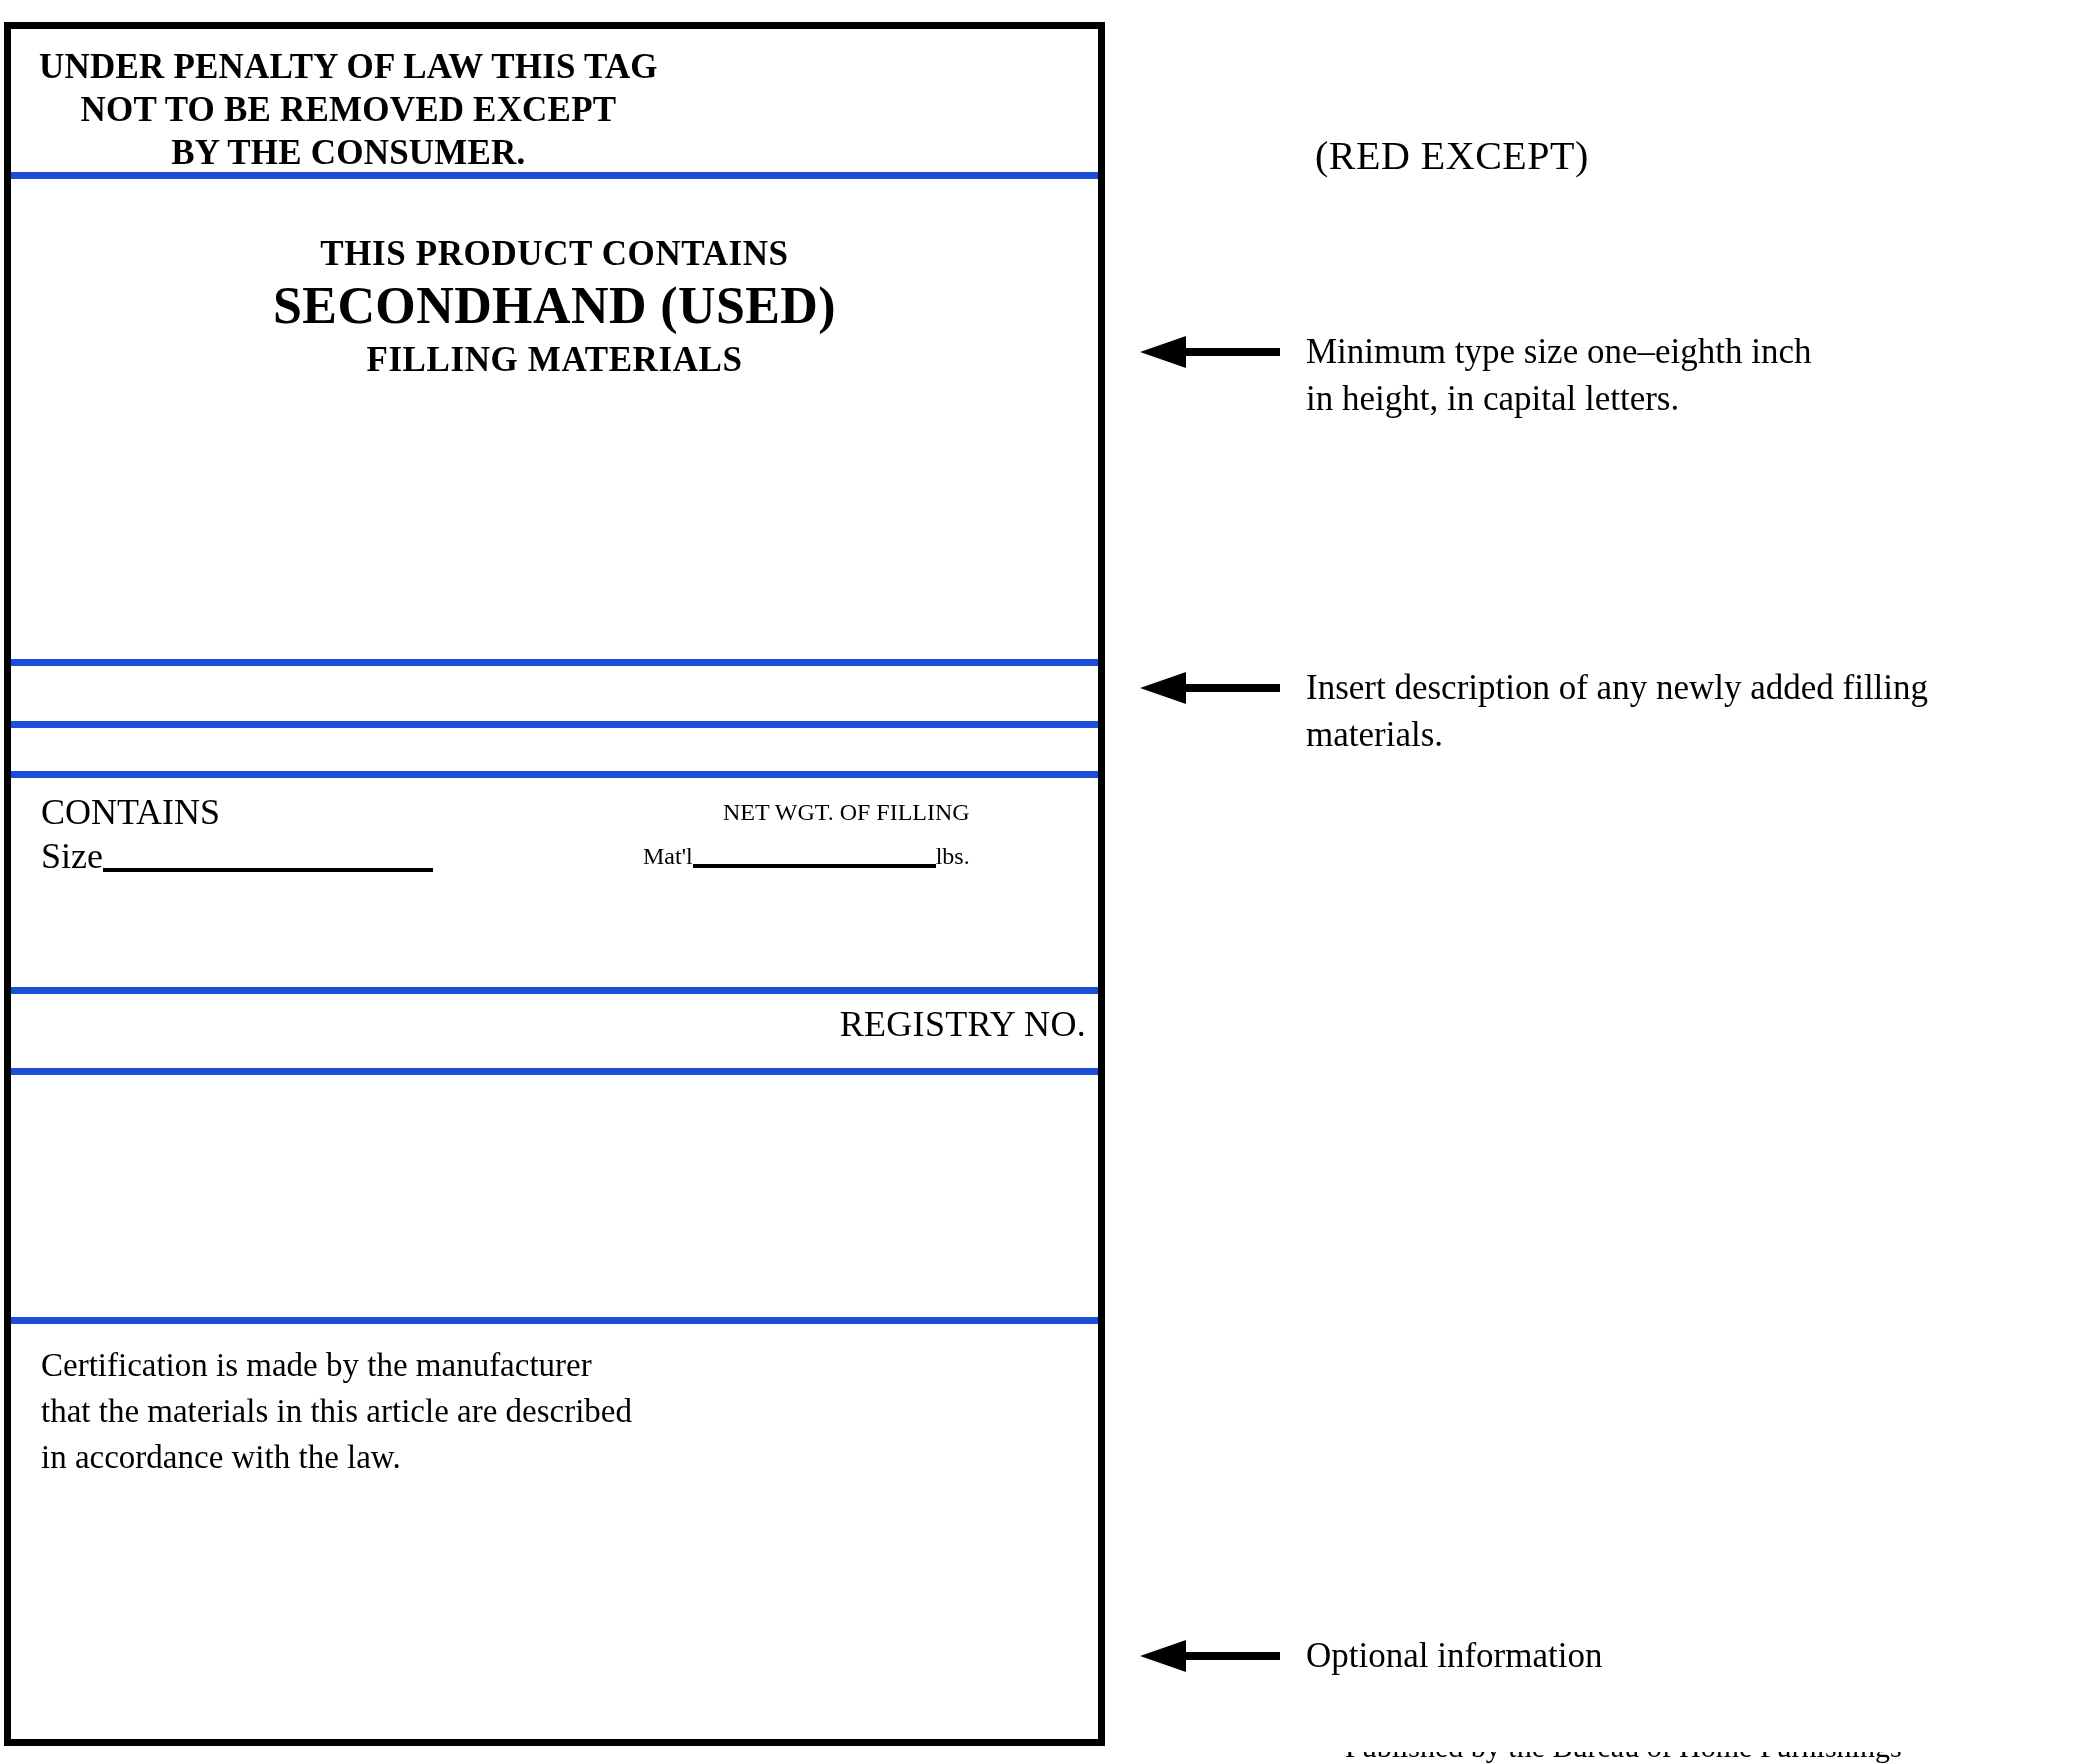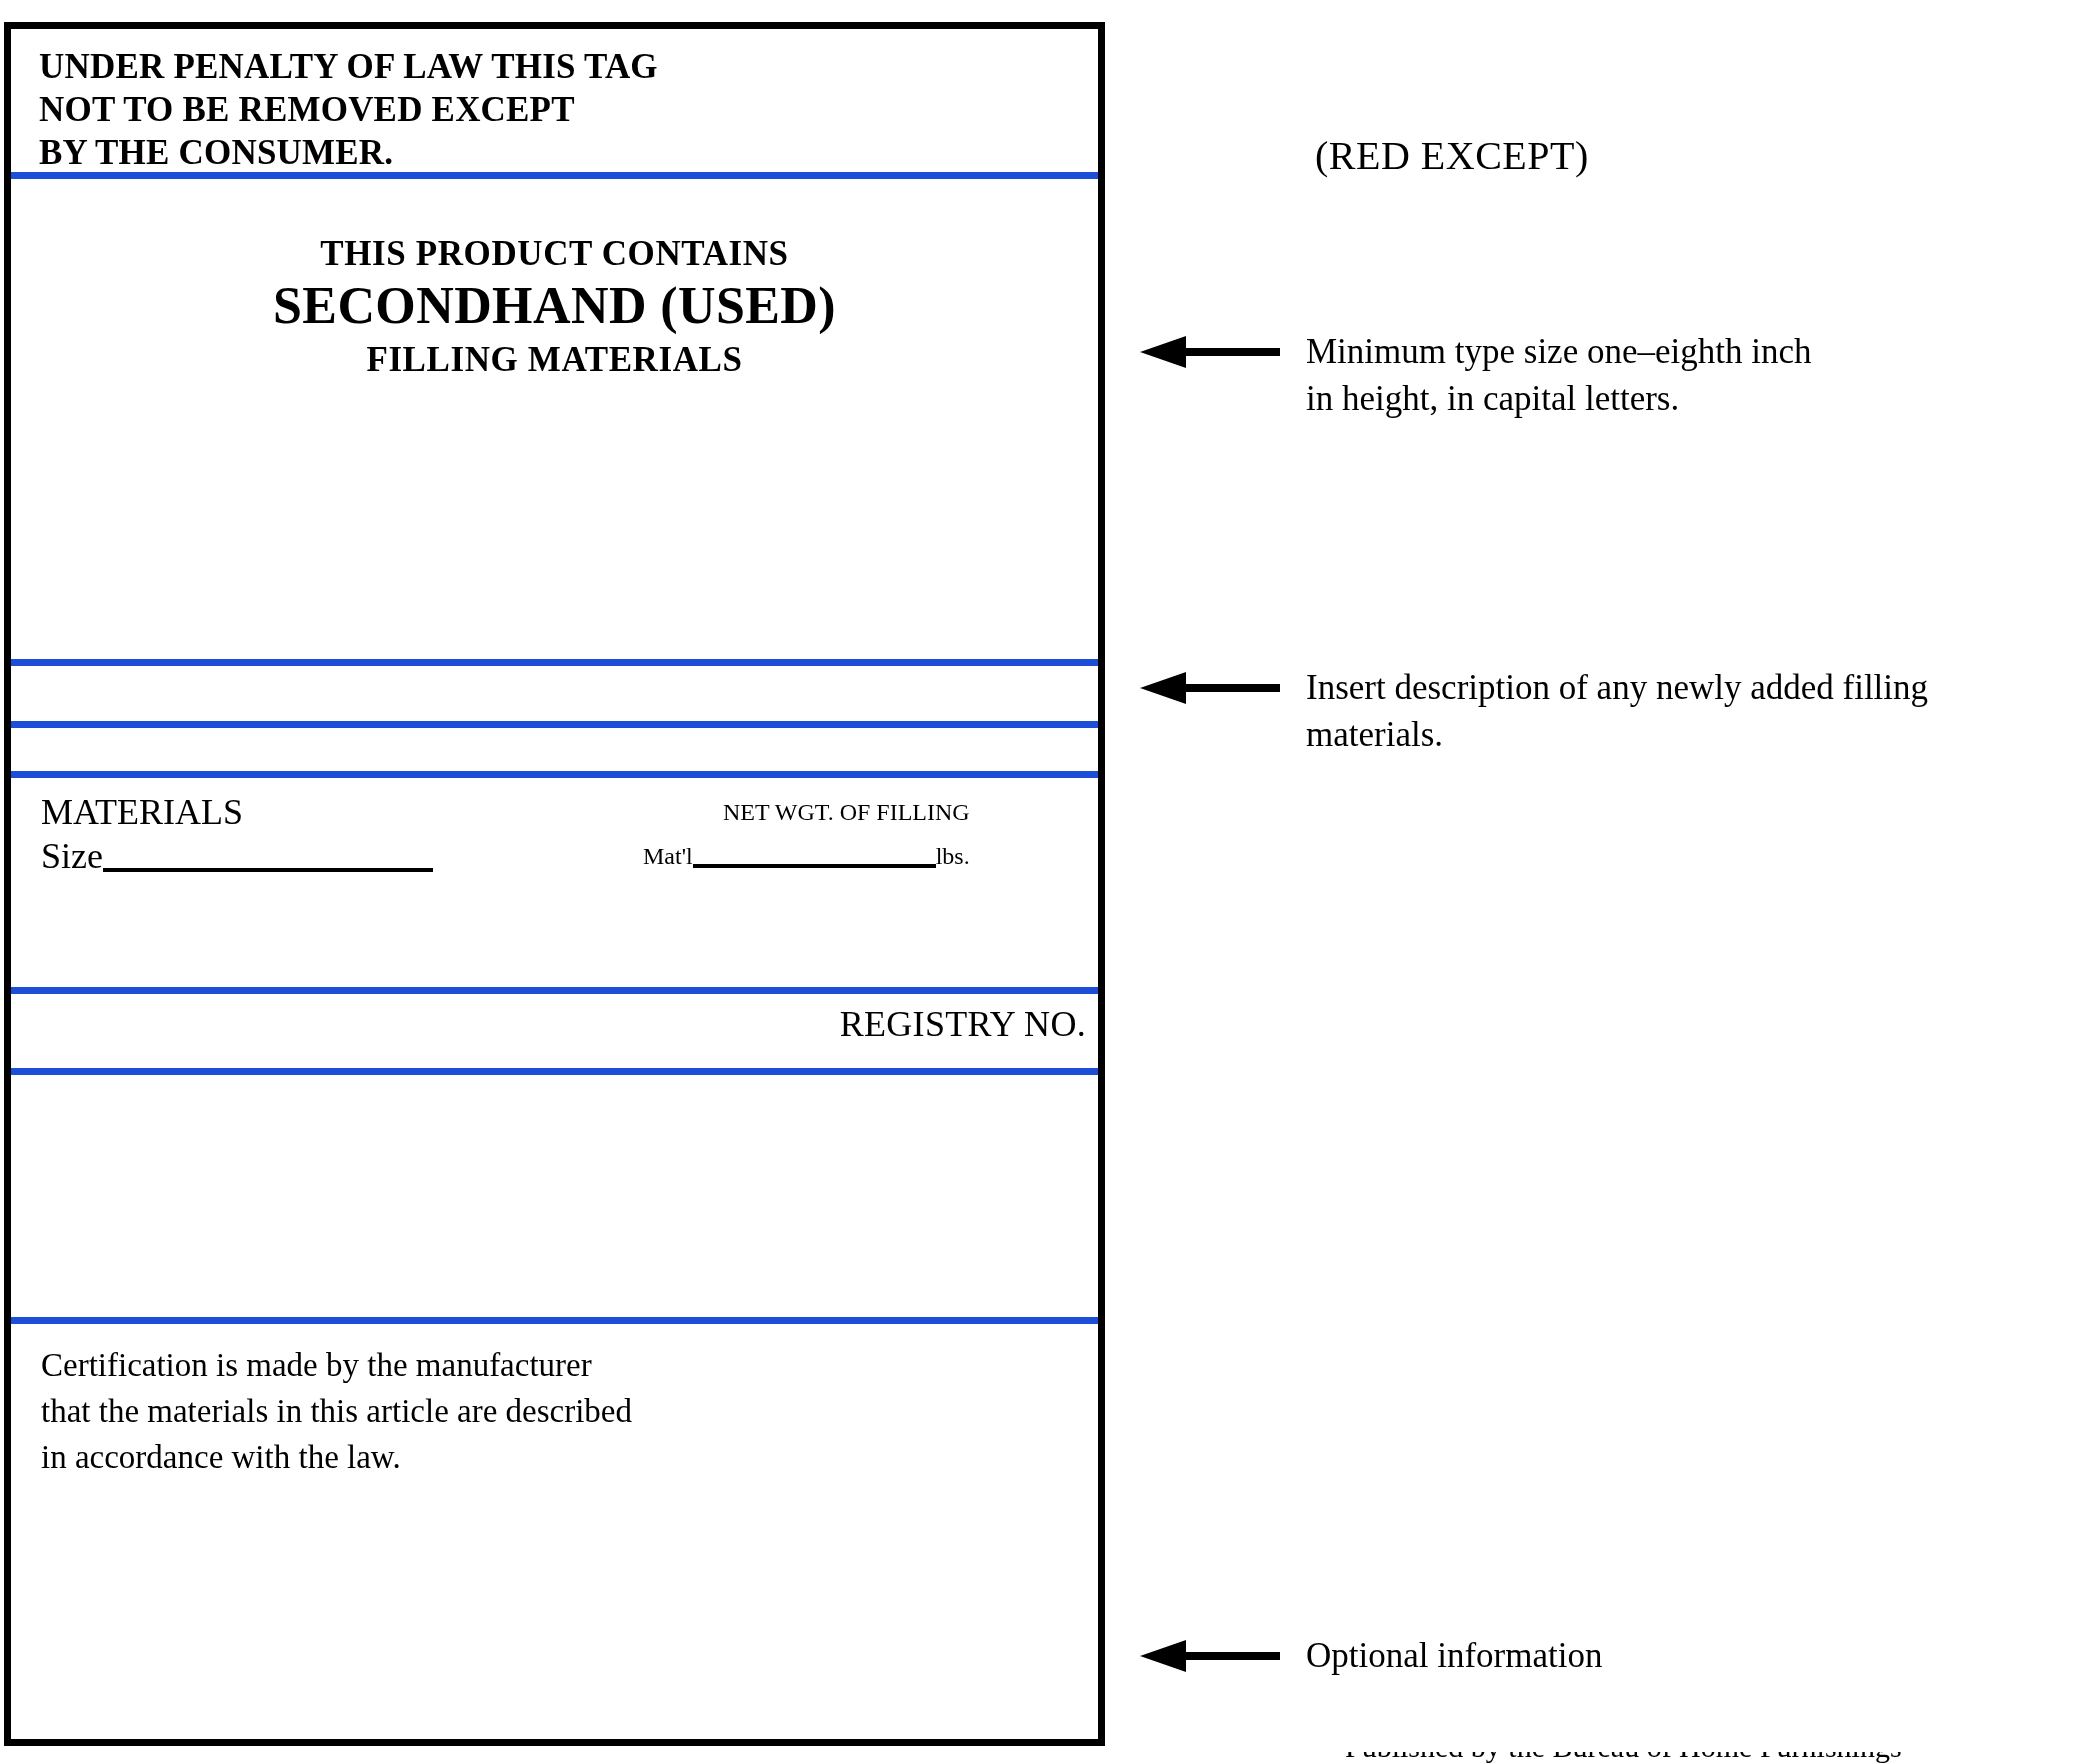--- a/index.html
+++ b/index.html
@@ -54,20 +54,21 @@
   
   .penalty-text {
     position: absolute;
     left: 28px;
     top: 16px;
     font-weight: bold;
     font-size: 35px;
     line-height: 43px;
     letter-spacing: 0.2px;
     white-space: pre-line;
+    text-align: center;
   }
 
   .contents-block {
     position: absolute;
     left: 0;
     right: 0;
     top: 52px;
     text-align: center;
   }
   .contents-line-1 {
@@ -227,21 +228,21 @@
       <div class="contents-line-2">SECONDHAND (USED)</div>
       <div class="contents-line-3">FILLING MATERIALS</div>
     </div>
   </div>
 
   <div class="row row-blank-1"></div>
   <div class="row row-blank-2"></div>
 
   <div class="row row-size">
     <div class="size-col-left">
-      <div>MATERIALS</div>
+      <div>CONTAINS</div>
       <div>
         <span>Size</span><span class="fill-rule rule-size"></span>
       </div>
     </div>
     <div class="size-col-right">
       <div>NET WGT. OF FILLING</div>
       <div>
         <span>Mat'l</span><span class="fill-rule rule-wgt"></span><span>lbs.</span>
       </div>
     </div>

